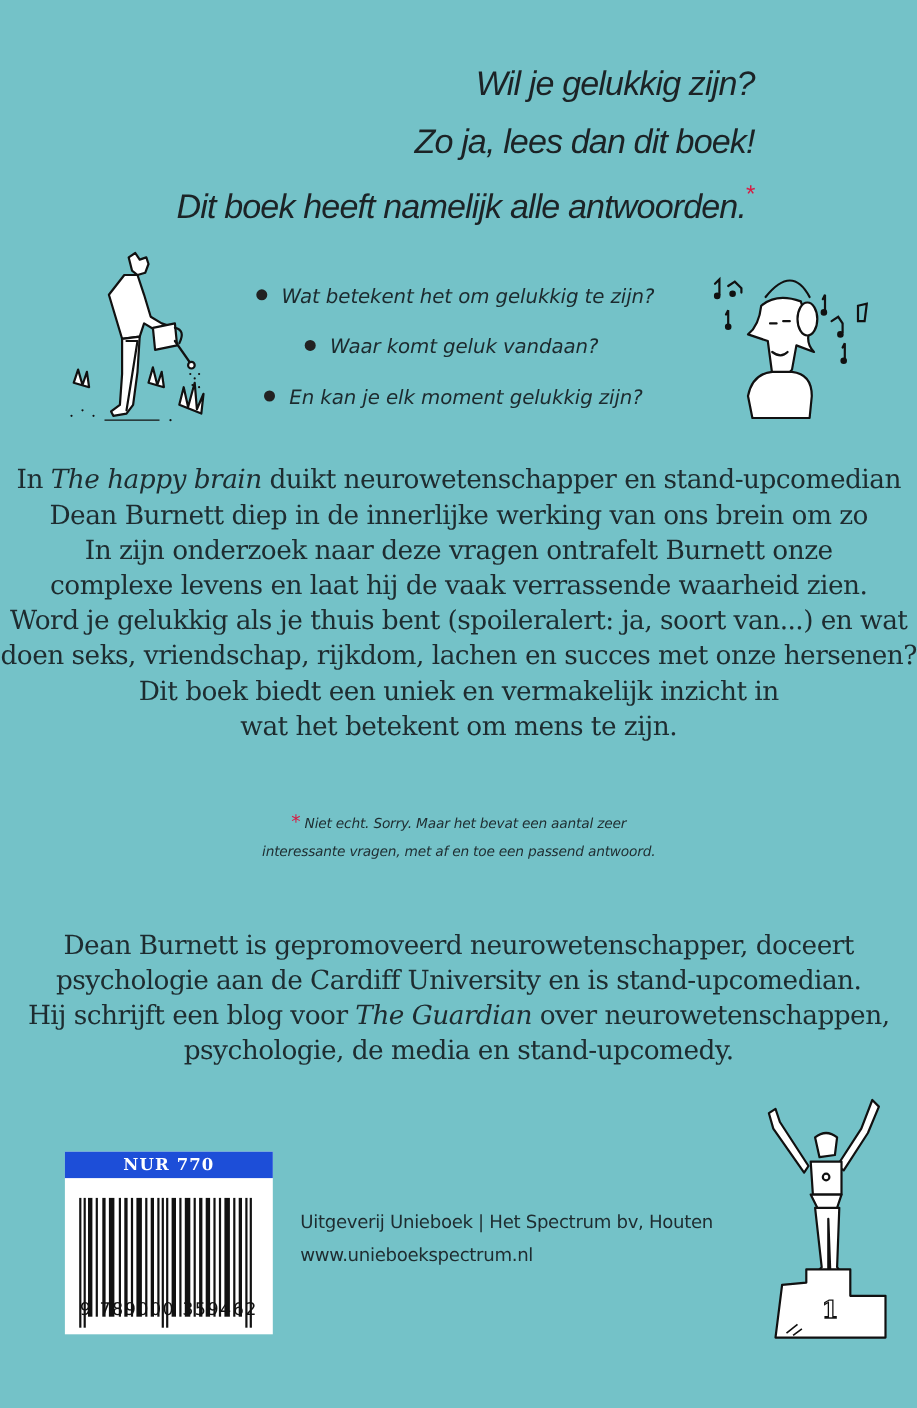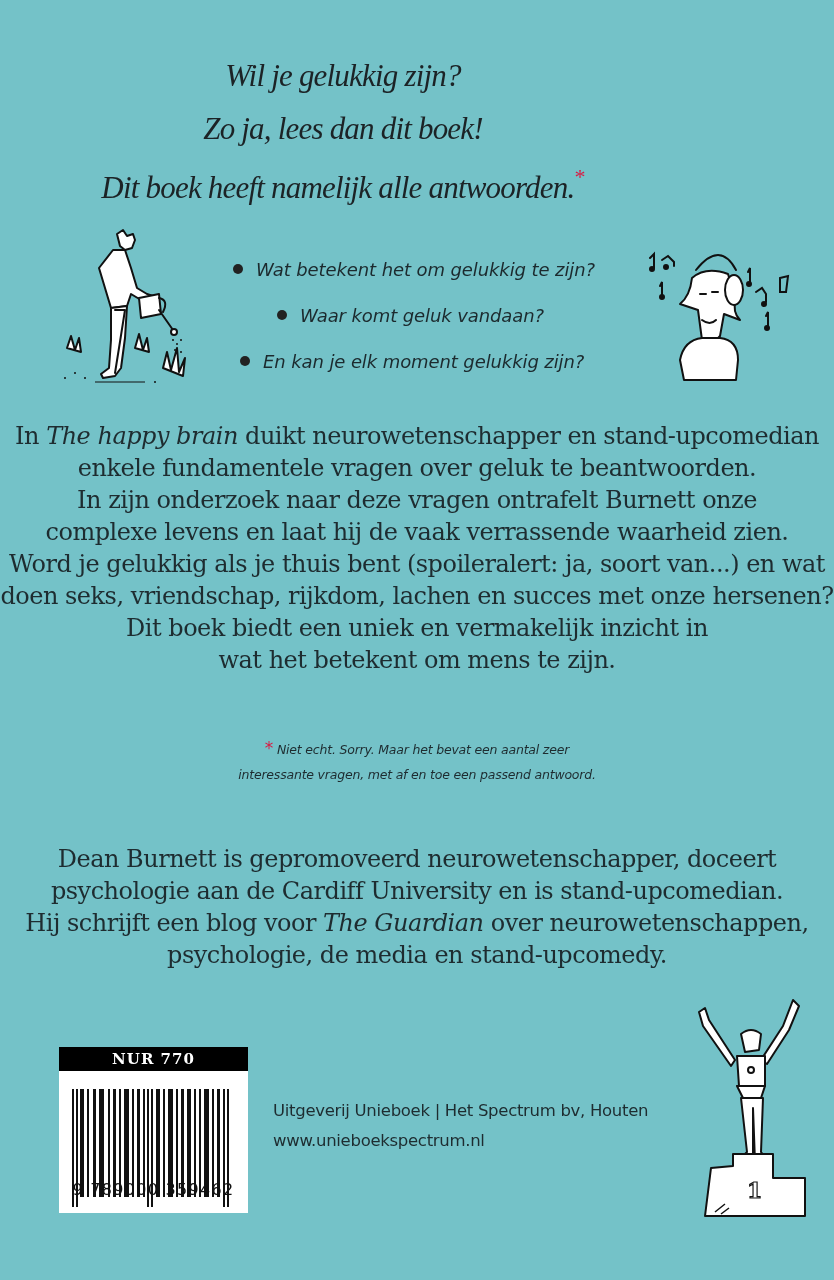--- a/index.html
+++ b/index.html
@@ -7,22 +7,22 @@
     width: 834px; height: 1280px;
     background: #74c2c8;
     position: relative;
     overflow: hidden;
     color: #1e2c30;
     font-family: "DejaVu Serif", serif;
   }
   .abs { position: absolute; }
   .headline {
     position: absolute; left: 0; width: 686px;
-    text-align: center;
-    font-family: Liberation Serif, serif;
+    text-align: right;
+    font-family: Liberation Sans, sans-serif;
     font-style: italic;
     font-size: 31px;
     letter-spacing: -0.8px;
     color: #1c2326;
     white-space: nowrap;
   }
   .red-star { color: #d81b43; font-style: normal; font-size: 22px; vertical-align: 14px; }
   .bullet {
     position: absolute;
     font-family: "DejaVu Sans", sans-serif;
@@ -59,21 +59,21 @@
     font-family: "DejaVu Sans", sans-serif;
     font-size: 16.5px; line-height: 29.5px;
     color: #1e2c30; letter-spacing: -0.3px;
   }
   .publisher .line { display: block; white-space: nowrap; }
   .barcode-box {
     position: absolute; left: 59px; top: 1047px; width: 189px; height: 166px;
     background: #ffffff;
   }
   .nur {
-    height: 24px; background: #000000; color: #fff;
+    height: 24px; background: #1d4ed8; color: #fff;
     font-family: "DejaVu Serif", serif; font-weight: bold;
     font-size: 15px; text-align: center; line-height: 24px; letter-spacing: 1px;
   }
   .isbn {
     position: absolute; left: 0; top: 133px; width: 189px;
     font-family: "DejaVu Sans", sans-serif; font-size: 16px;
     text-align: center; letter-spacing: 1.3px; color: #111;
     background: transparent;
   }
 </style>
@@ -150,21 +150,21 @@
     <path d="M116 52 L122 48 L126 54 L126 62"></path>
       <circle cx="124" cy="64" r="2" fill="#111"></circle>
     <path d="M140 38 L148 36 L146 52 L140 52 Z"></path>
     <path d="M126 76 L128 72 L128 86"></path>
       <circle cx="127" cy="88" r="2" fill="#111"></circle>
   </g>
 </svg>
 
 <div class="body-text" style="top:420px;">
   <span class="line"><span>In </span><i>The happy brain</i><span> duikt neurowetenschapper en stand-upcomedian</span></span>
-  <span class="line">enkele fundamentele vragen over geluk te beantwoorden.</span>
+  <span class="line">Dean Burnett diep in de innerlijke werking van ons brein om zo</span>
   <span class="line">In zijn onderzoek naar deze vragen ontrafelt Burnett onze</span>
   <span class="line">complexe levens en laat hij de vaak verrassende waarheid zien.</span>
   <span class="line">Word je gelukkig als je thuis bent (spoileralert: ja, soort van...) en wat</span>
   <span class="line">doen seks, vriendschap, rijkdom, lachen en succes met onze hersenen?</span>
   <span class="line">Dit boek biedt een uniek en vermakelijk inzicht in</span>
   <span class="line">wat het betekent om mens te zijn.</span>
 </div>
 
 <div class="footnote" style="top:736px;">
   <span class="line"><span class="star">*</span> <span>Niet echt. Sorry. Maar het bevat een aantal zeer</span></span>

